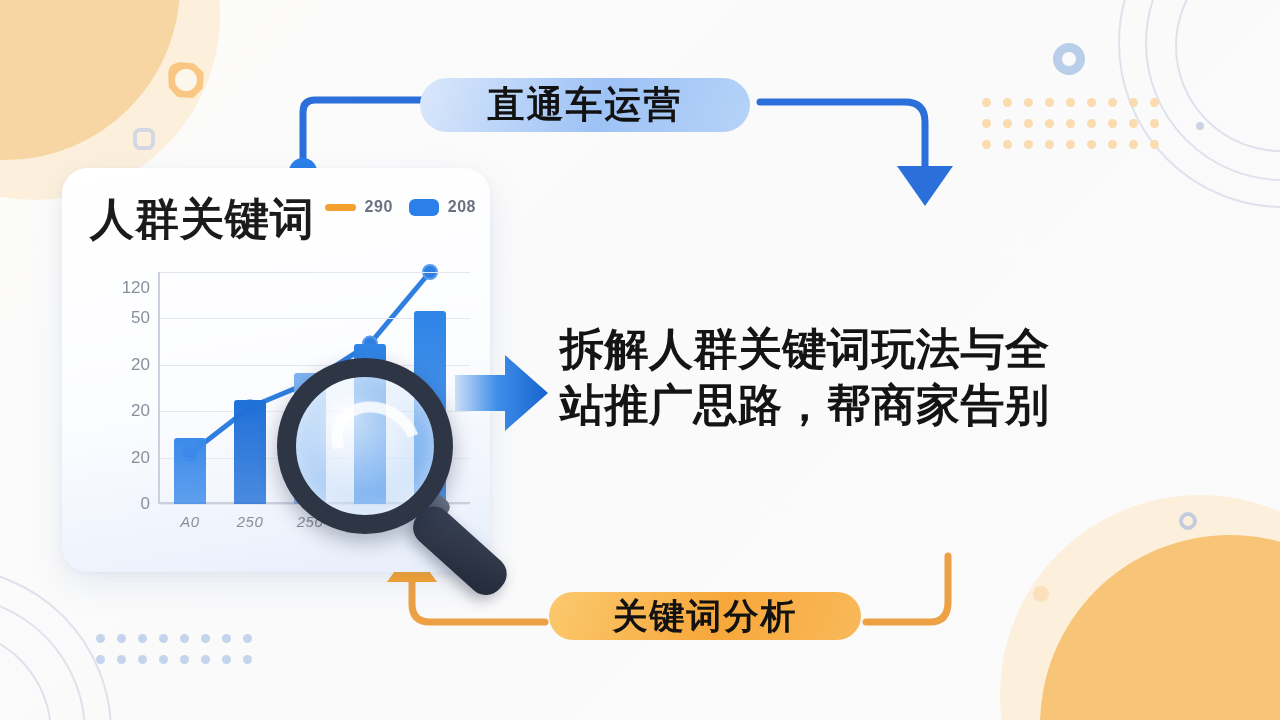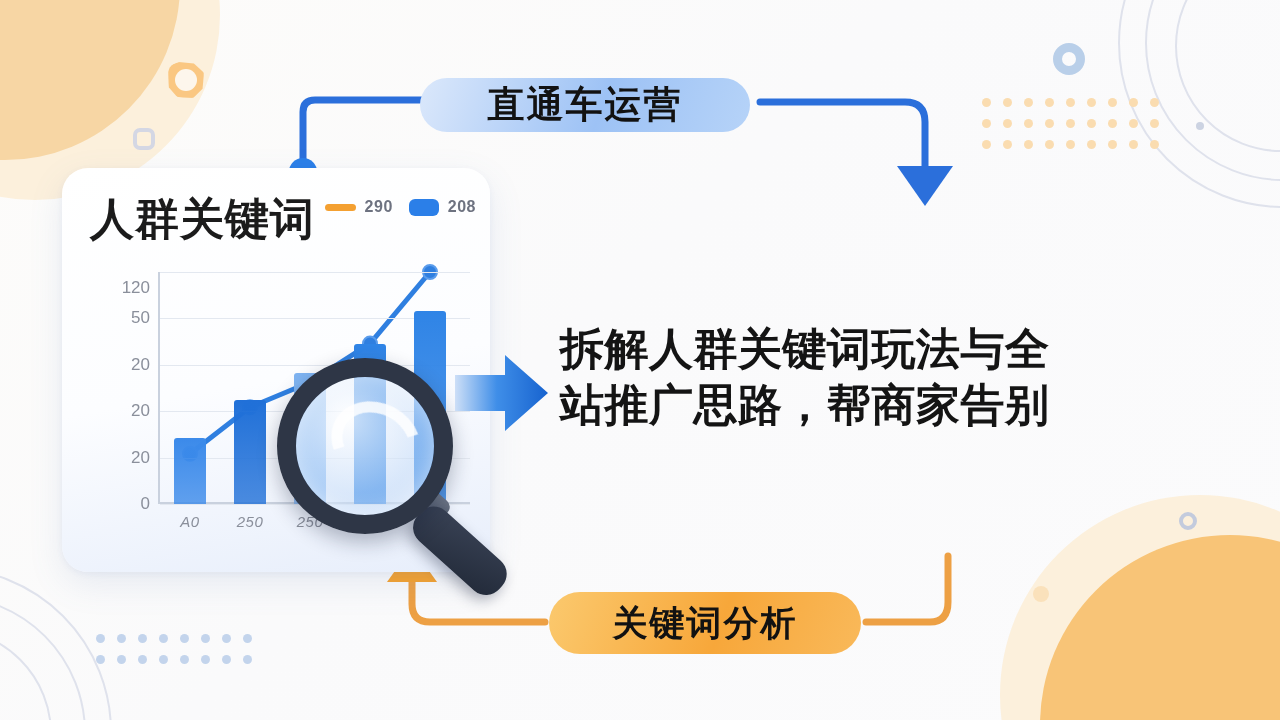--- a/index.html
+++ b/index.html
@@ -94,21 +94,21 @@
     box-shadow:0 6px 14px rgba(20,30,55,.34); }
   .mag-collar { position:absolute; left:136px; top:133px; width:36px; height:26px;
     background:linear-gradient(150deg,#7d8698,#4e5767); border-radius:8px; transform:rotate(42deg); }
 
   
   .pill { position:absolute; display:flex; align-items:center; justify-content:center;
     font-weight:bold; color:#121212; }
   .pill-top { left:420px; top:78px; width:330px; height:54px; border-radius:34px;
     background:linear-gradient(110deg,#dbe8fb 0%,#9dc2f5 55%,#b6d3f8 100%);
     font-size:37px; letter-spacing:2px; }
-  .pill-bottom { left:549px; top:592px; width:312px; height:62px; border-radius:32px;
+  .pill-bottom { left:549px; top:592px; width:312px; height:48px; border-radius:32px;
     background:linear-gradient(110deg,#fbc96e 0%,#f7a73a 55%,#f9b95a 100%);
     font-size:35px; letter-spacing:2px; }
 
   
   svg.conn { position:absolute; left:0; top:0; width:1280px; height:720px; overflow:visible; }
 
   
   .headline { position:absolute; left:562px; top:212px; font-size:54px; font-weight:bold; color:#121212;
     letter-spacing:.5px; white-space:nowrap; }
   .subtext { position:absolute; left:560px; top:322px; width:690px; font-size:44px; font-weight:bold;

